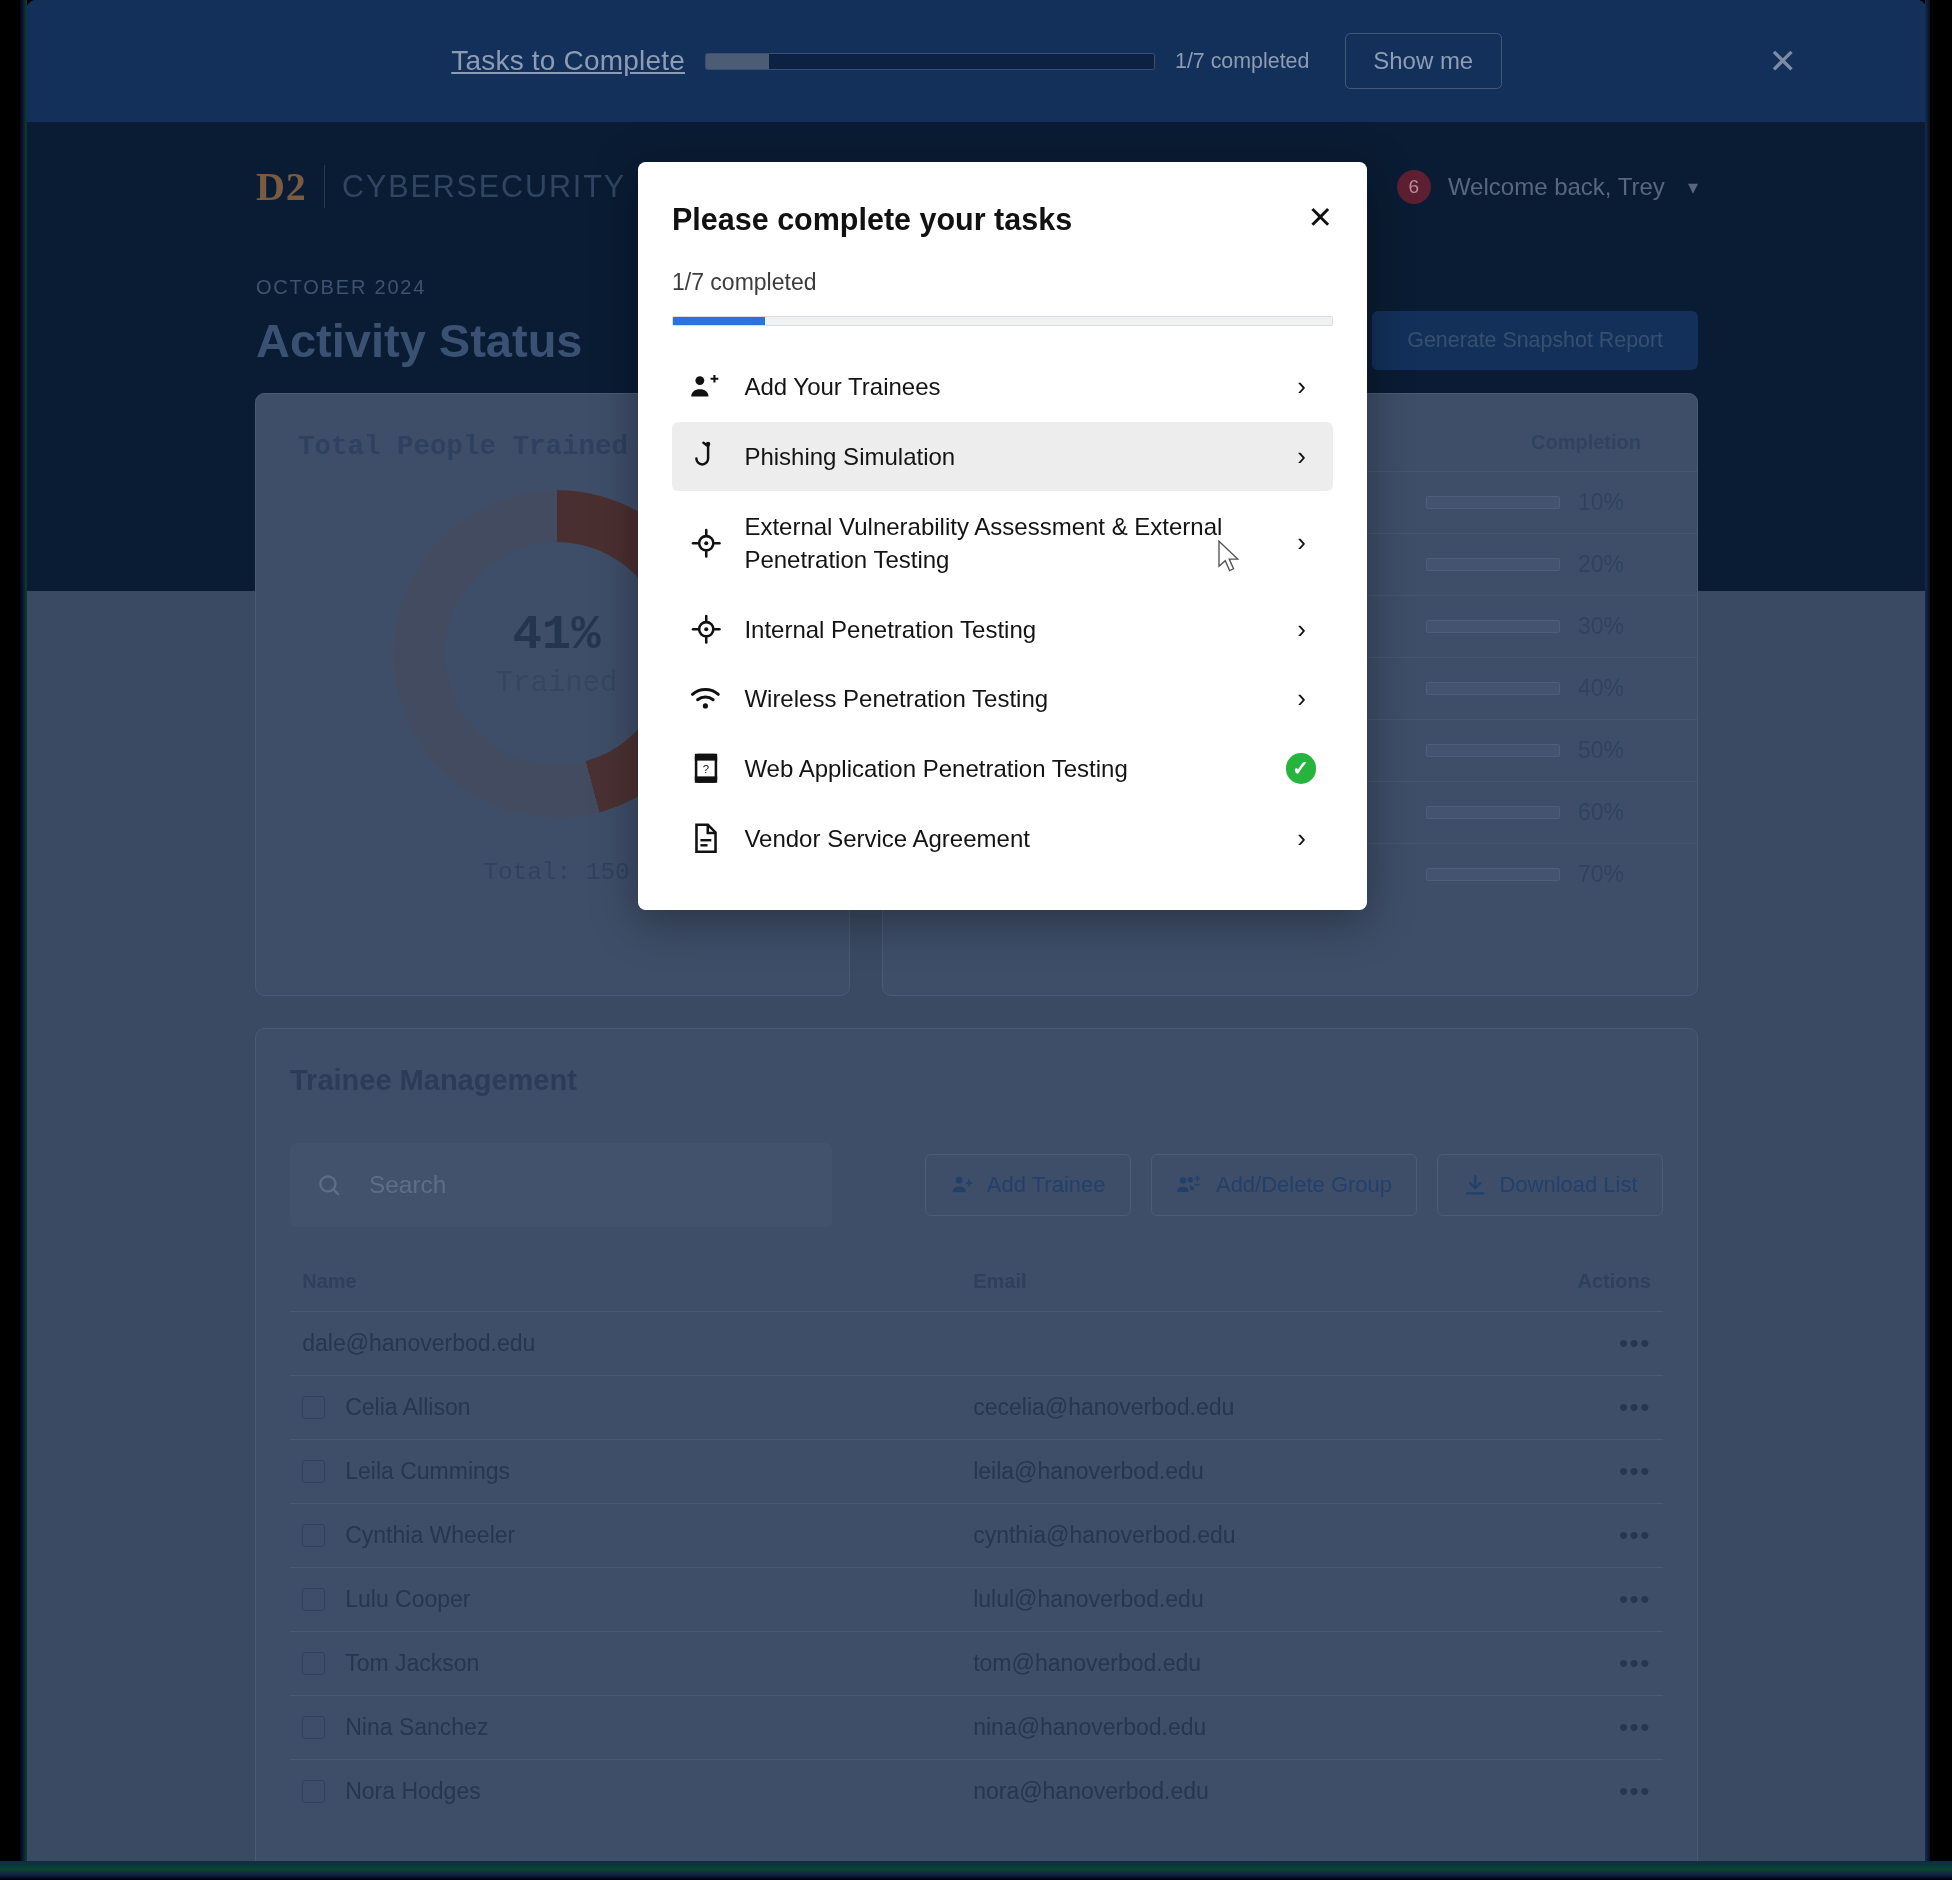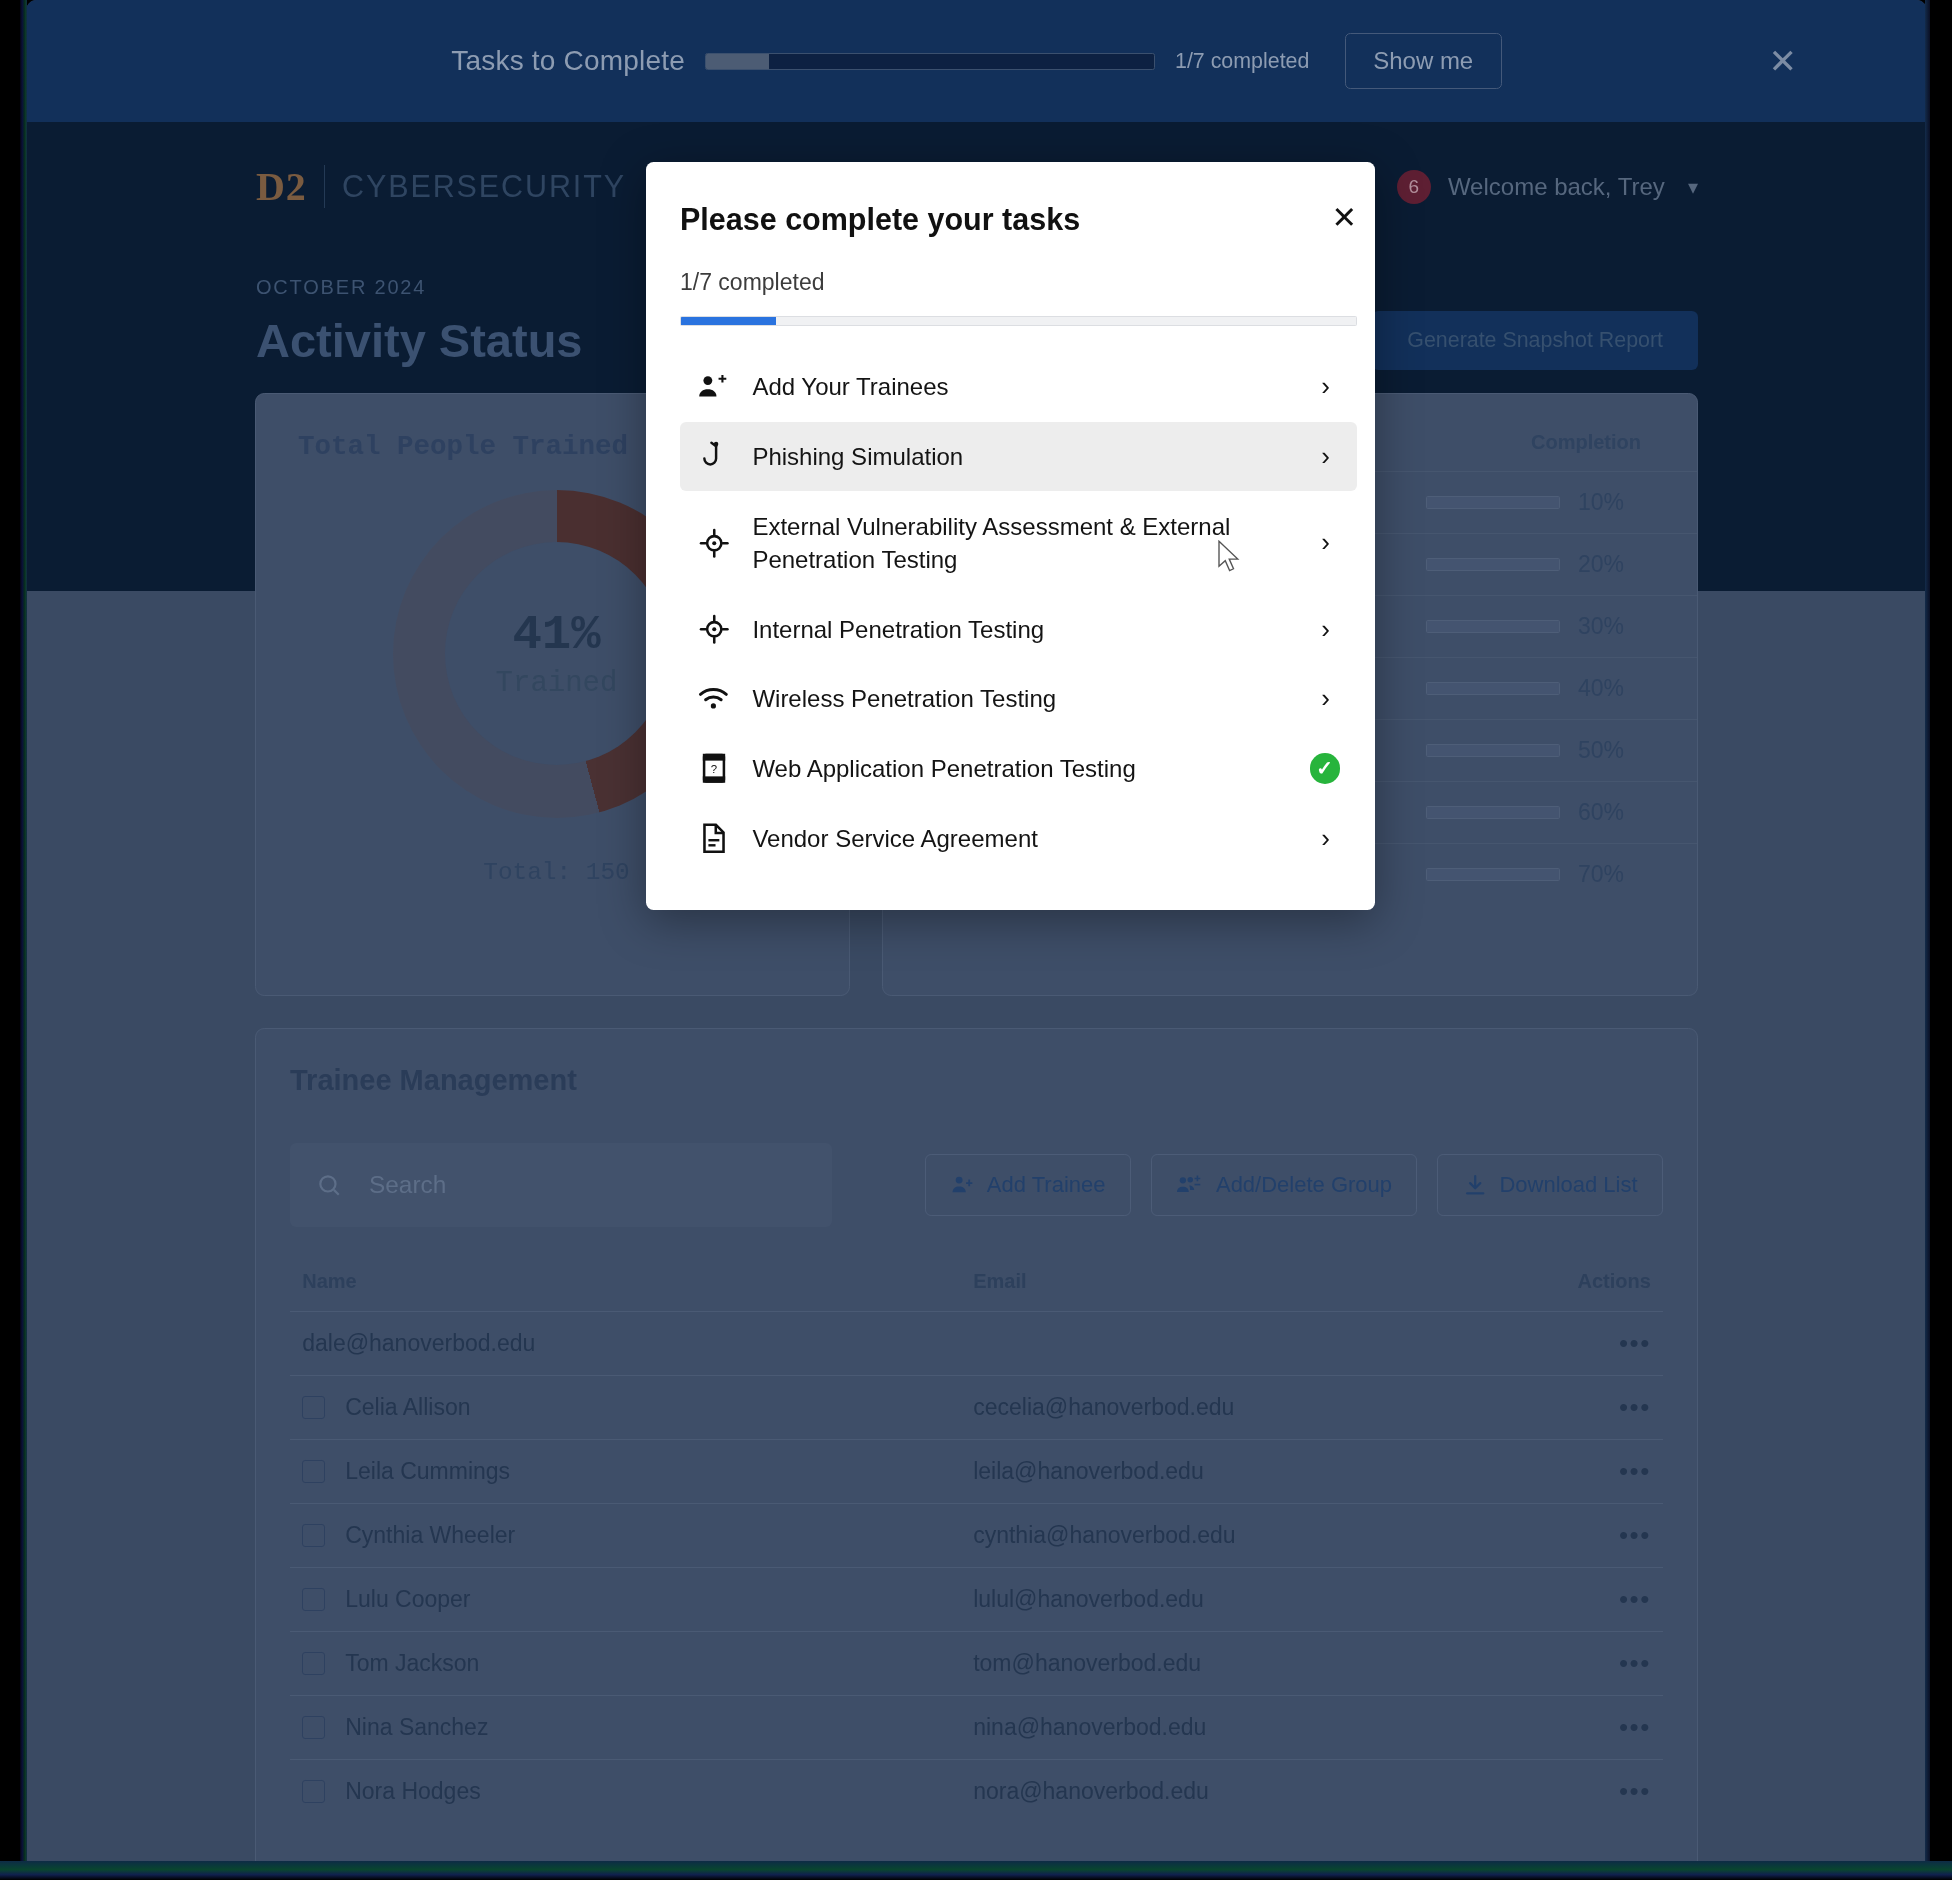--- a/index.html
+++ b/index.html
@@ -39,21 +39,21 @@
   #banner {
     position: absolute; left:0; top:0; width:1901px; height:122px;
     background: #12305a;
     display: flex; align-items: center;
   }
   #banner-inner {
     width: 100%; display: flex; align-items: center;
     justify-content: center; gap: 20px; position: relative;
   }
   .banner-title {
-    font-size: 28px; color: #8d9cb2; font-weight: 400; letter-spacing: 0.2px;
+    font-size: 28px; color: #8d9cb2; font-weight: 400; letter-spacing: 0.2px; text-decoration: underline;
   }
   .banner-track {
     width: 450px; height: 17px; border-radius: 2.3px;
     background: #0d2142; border: 0.8px solid #3b506e; overflow: hidden;
   }
   .banner-fill { height: 100%; background: #4c5c74; }
   .banner-count { font-size: 21.4px; color: #8d9cb2; }
   .banner-btn {
     margin-left: 15.3px;
     border: 0.8px solid #44597a; border-radius: 5.3px; background: transparent;
@@ -184,21 +184,21 @@
   }
   .row-name { display: flex; align-items: center; width: 671px; }
   .row-email { flex: 1; }
   .row-act { width: 92px; text-align: right; font-size: 26px; letter-spacing: 1.5px; color: #243650; }
 
   
   #modal {
     position: absolute; left: 612px; top: 162px; width: 729px;
     background: #fff; border-radius: 7.6px;
     box-shadow: 0 10.7px 46px rgba(0,0,0,.35);
-    z-index: 40; padding: 40px 18px 37px 34px; margin-left: 8px;
+    z-index: 40; padding: 40px 34px 37px 34px;
   }
   .m-head { display:flex; align-items:flex-start; justify-content: space-between; }
   .m-title { font-size: 30.5px; font-weight: 700; color: #111; }
   .m-close { font-size: 30.5px; color: #111; cursor: pointer; line-height: 1; font-weight: 400; }
   .m-count { font-size: 23px; color: #3c3c3c; margin-top: 32px; }
   .m-track {
     margin-top: 20px; height: 10px; background: #f0f1f3;
     border: 0.8px solid #dcdee2; border-radius: 1.5px; overflow: hidden;
   }
   .m-fill { height: 100%; background: #2a73df; }

